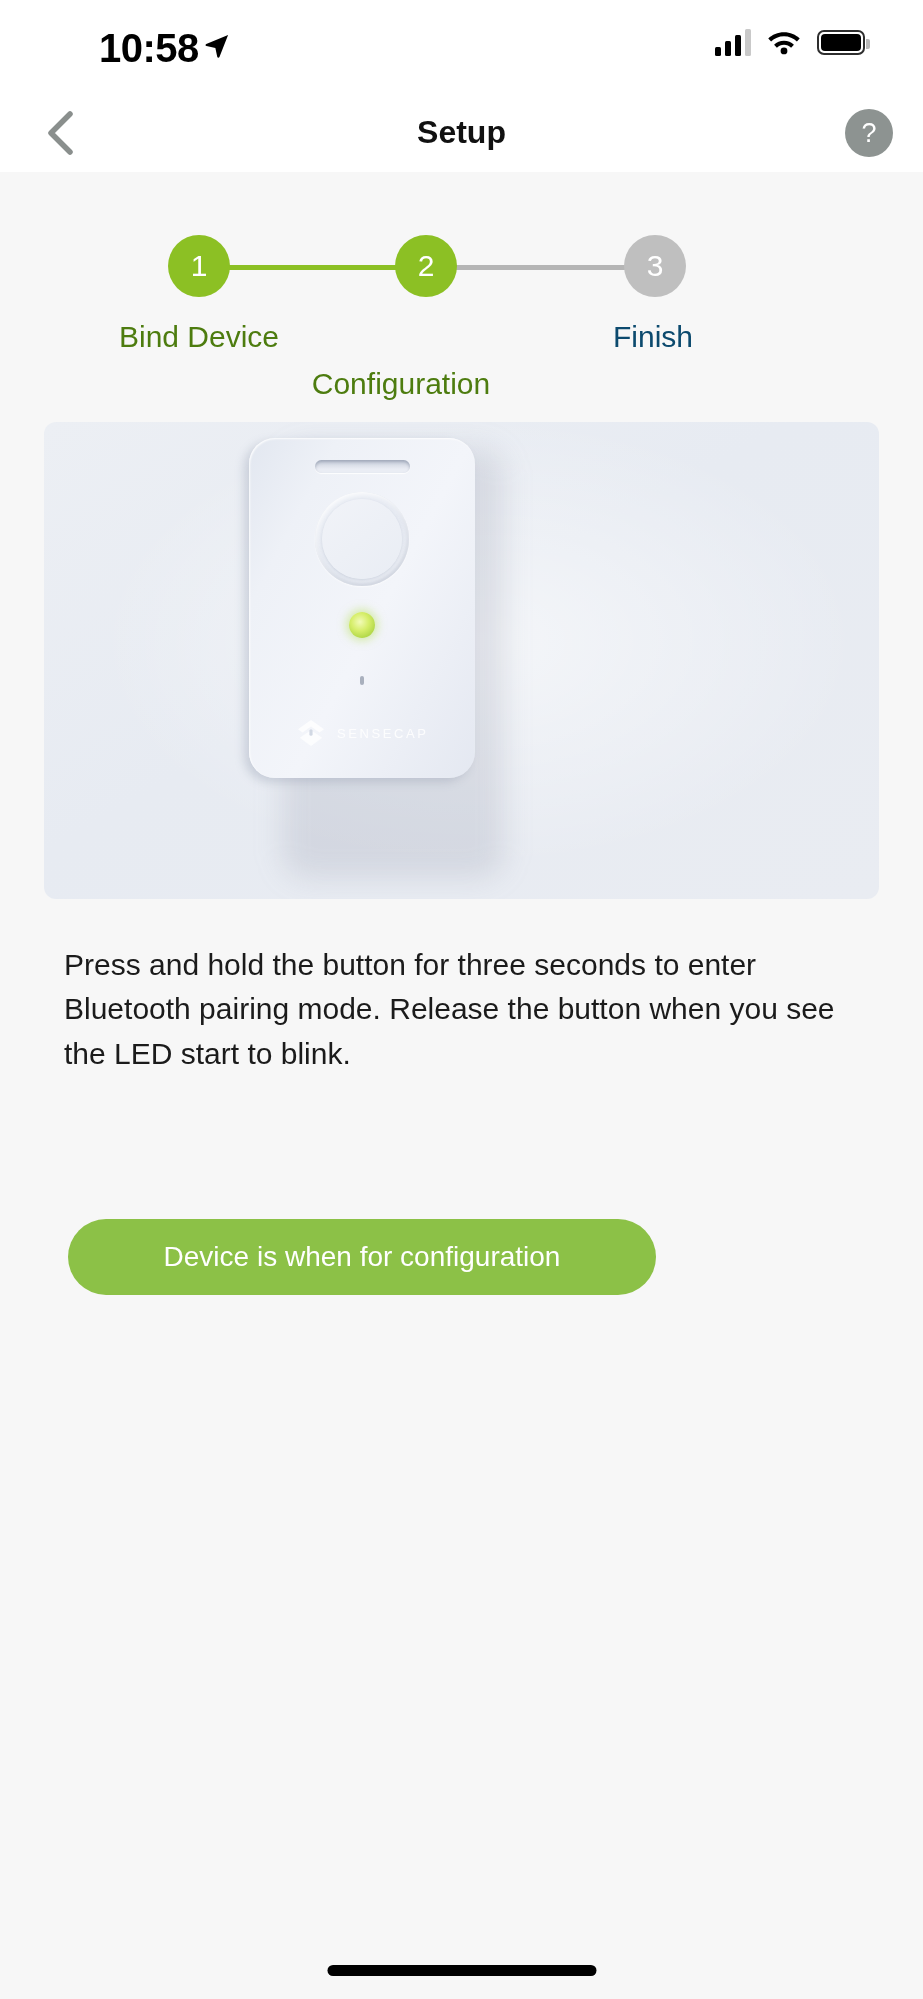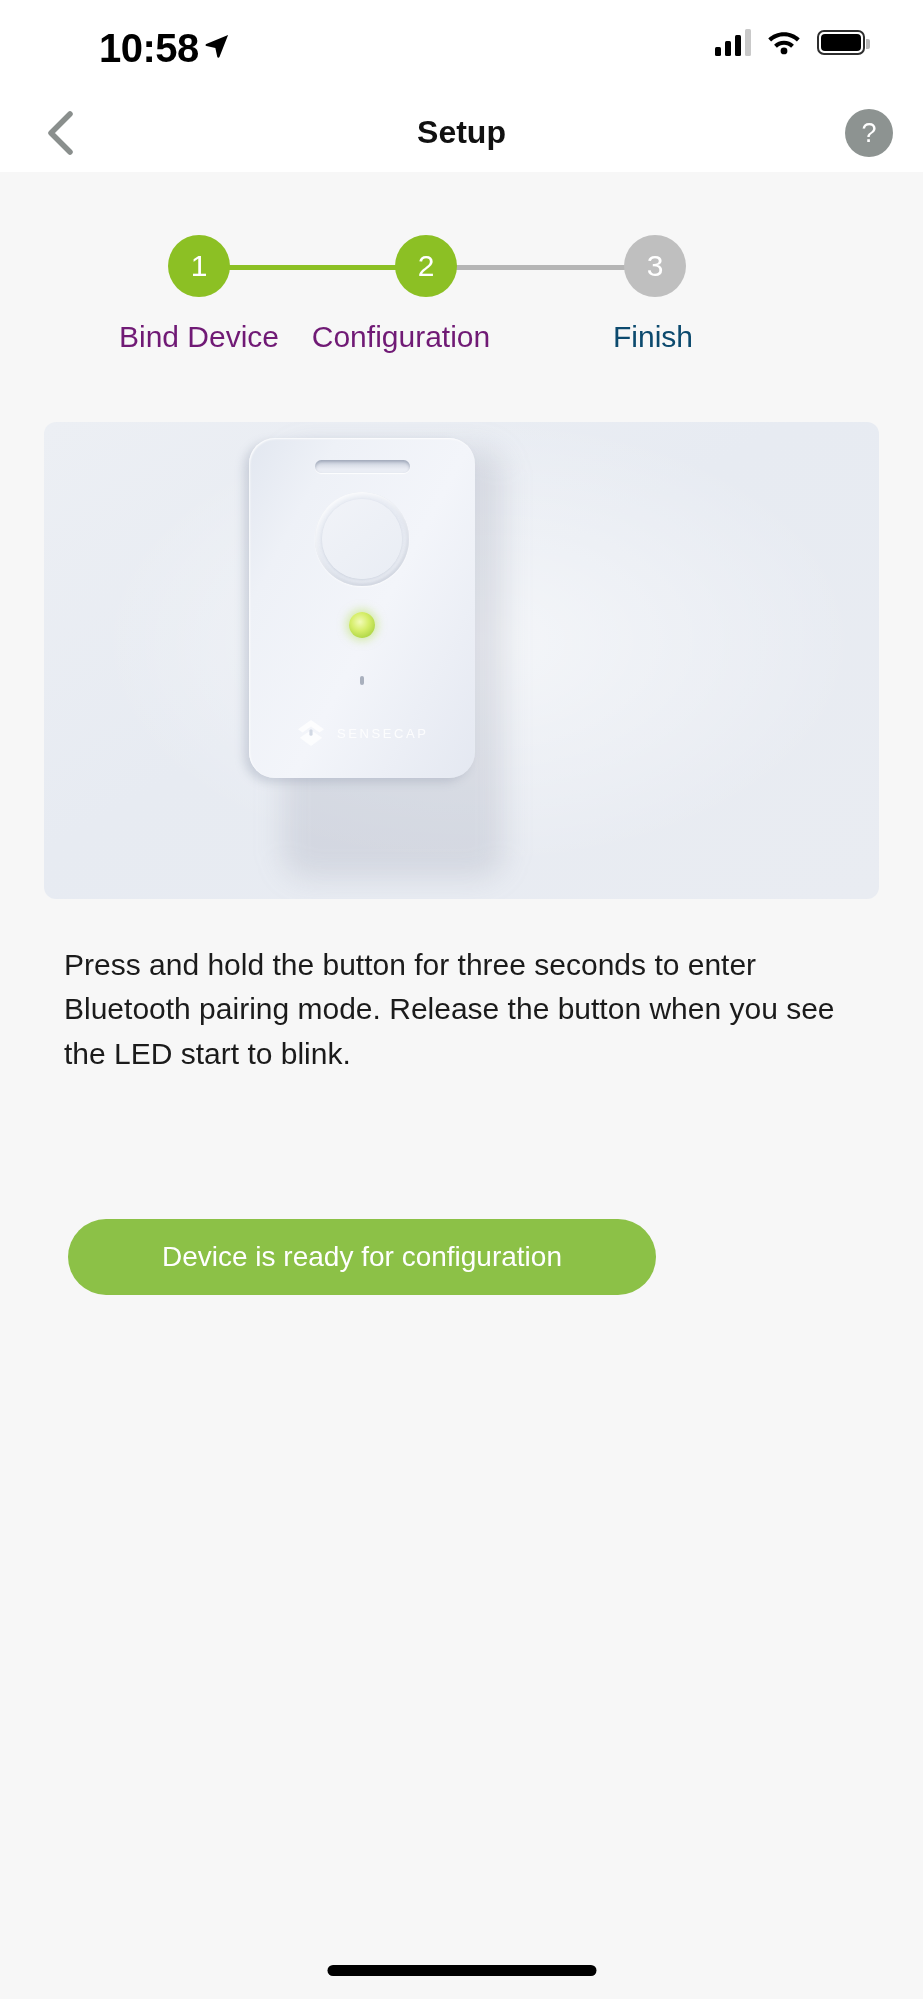--- a/index.html
+++ b/index.html
@@ -95,24 +95,24 @@
   }
   .step.s1 { left:168px; background:#8cc024; }
   .step.s2 { left:395px; background:#8cc024; }
   .step.s3 { left:624px; background:#bfbfbf; }
 
   .step-labels {
     position:relative; margin-top:20px; height:46px;
   }
   .step-label {
     position:absolute; top:0; text-align:center; font-size:30px;
-    width:300px; color:#701a75;
+    width:300px; color:#4d7c0f;
   }
   .step-label.l1 { left:49px; }
-  .step-label.l2 { left:251px; }
+  .step-label.l2 { left:251px;margin-top:47px; }
   .step-label.l3 { left:503px; color:#0c4a6e; }
 
   
   .device-card {
     position:relative;
     margin:56px 44px 0 44px;
     height:477px;
     border-radius:12px;
     background:linear-gradient(150deg,#eceff4 0%,#e7ebf2 45%,#e9ecf2 100%);
     overflow:hidden;
@@ -275,17 +275,17 @@
             <path d="M16 12 4 20l12 9 12-9-12-8z" fill="#ffffff" opacity=".8"></path>
             <rect x="14.3" y="11" width="3.4" height="7" rx="1.7" fill="#cfd6e2"></rect>
           </svg>
           <span class="word">SENSECAP</span>
         </div>
       </div>
     </div>
 
     <p class="instructions">Press and hold the button for three seconds to enter Bluetooth pairing mode. Release the button when you see the LED start to blink.</p>
 
-    <button class="cta">Device is ready for configuration</button>
+    <button class="cta">Device is when for configuration</button>
   </div>
 
   <div class="home-indicator"></div>
 </div>
 
 </body></html>

